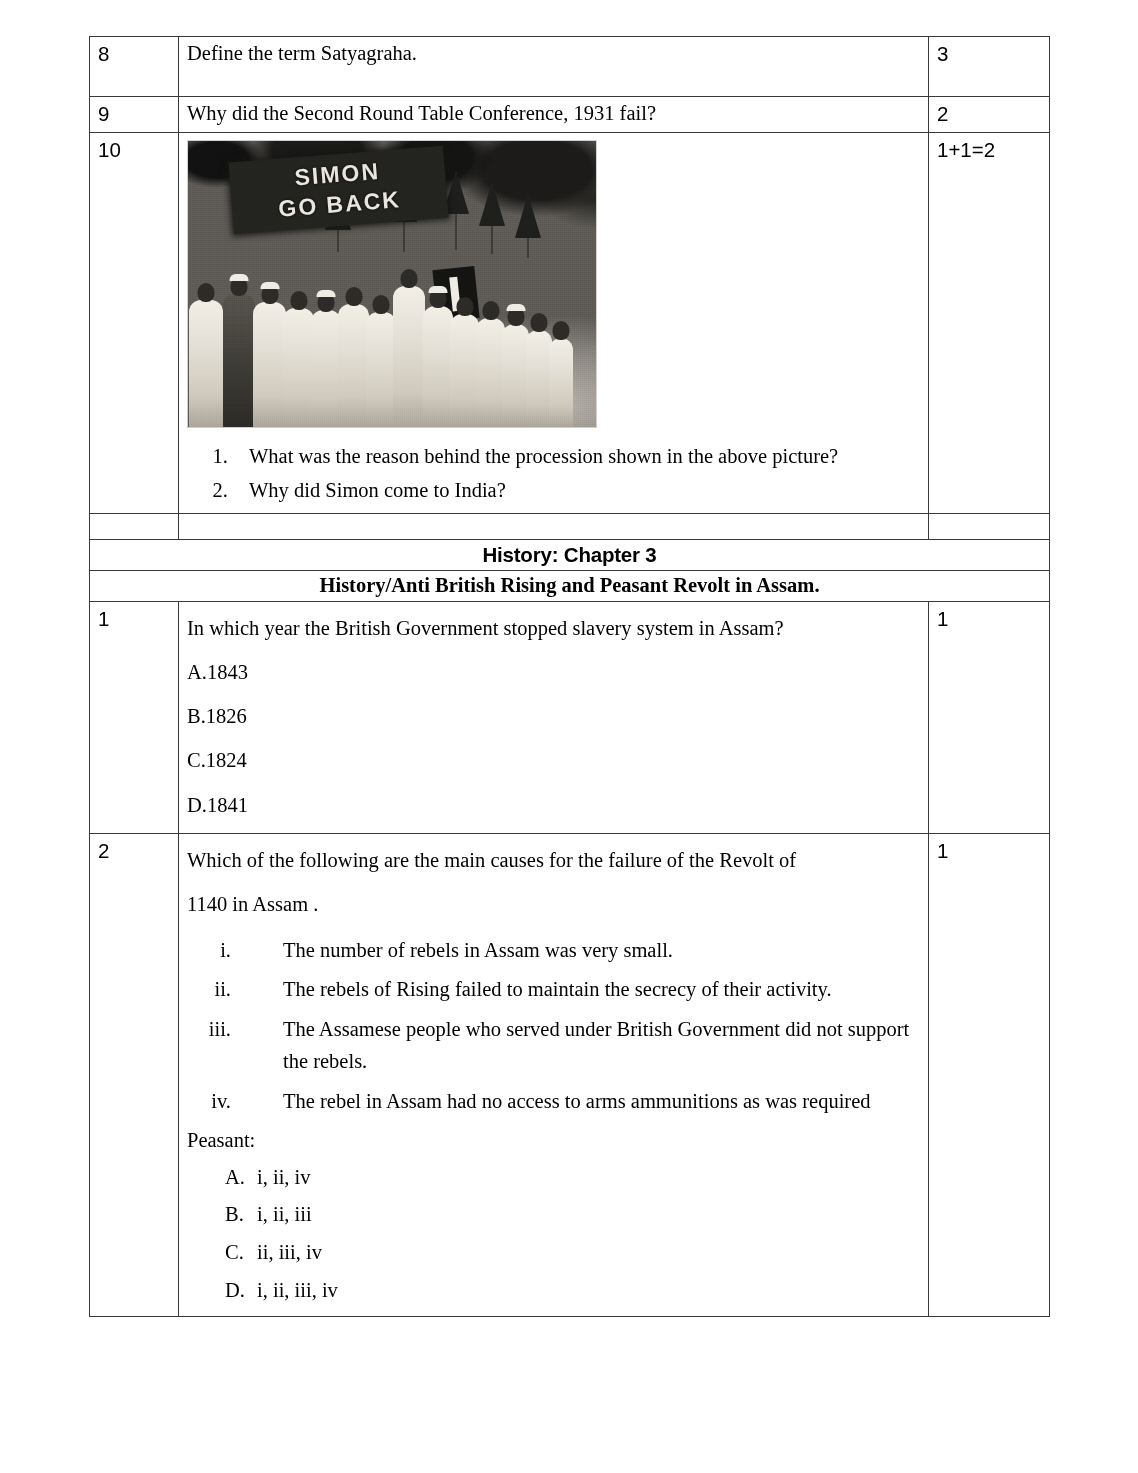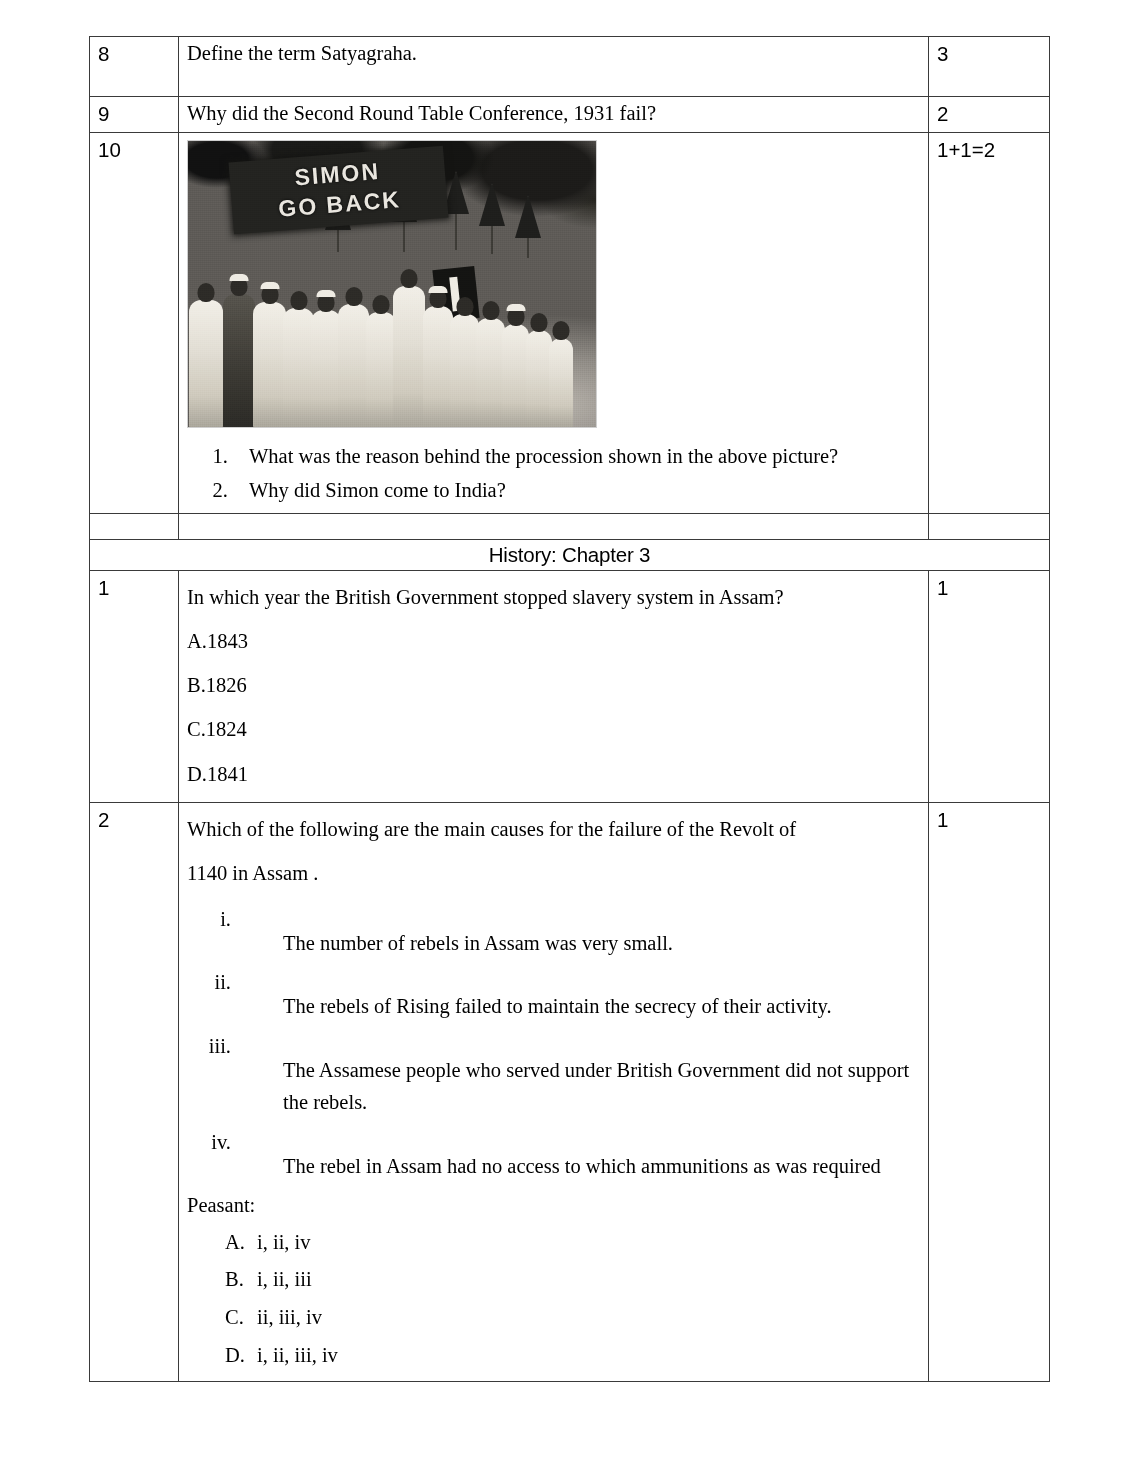--- a/index.html
+++ b/index.html
@@ -61,21 +61,21 @@
 
   
   tr.r-q8  td { height: 60px; }
   tr.r-q9  td { height: 30px; }
   tr.r-q11 td { height: 110px; }
   tr.r-spacer td { height: 26px; padding: 0; }
   tr.r-head td { height: 31px; padding: 2px 0 3px 0; }
 
   .head-cell {
     text-align: center;
-    font-weight: normal;
+    font-weight: bold;
   }
   .head-sans {
     font-family: "Liberation Sans", "DejaVu Sans", sans-serif;
     font-size: 19.5px;
     letter-spacing: -0.2px;
   }
   .head-serif {
     font-family: "Liberation Serif", "DejaVu Serif", serif;
     font-size: 22px;
   }
@@ -223,21 +223,21 @@
     margin-bottom: 8px;
     line-height: 1.55;
     font-size: 20.5px;
   }
   .roman-key {
     width: 96px;
     flex: 0 0 96px;
     text-align: right;
     padding-right: 52px;
   }
-  .roman-val { flex: 1 1 auto; margin-top: 24px; }
+  .roman-val { flex: 1 1 auto; }
 
   .options-label { margin-top: 10px; font-size: 20.5px; }
   .options-list { margin: 6px 0 0 0; padding: 0; list-style: none; }
   .options-item {
     display: flex;
     font-size: 20.5px;
     line-height: 1.85;
     padding-left: 38px;
   }
   .options-key { width: 32px; flex: 0 0 32px; }
@@ -363,20 +363,23 @@
       <tr class="r-spacer">
         <td></td>
         <td></td>
         <td></td>
       </tr>
 
       <tr class="r-head">
         <td colspan="3" class="head-cell head-sans">History: Chapter 3</td>
       </tr>
 
+      <tr class="r-head">
+        <td colspan="3" class="head-cell head-serif">History/Anti British Rising and Peasant Revolt in Assam.</td>
+      </tr>
 
       <tr>
         <td class="no">1</td>
         <td class="body">
           <div class="mcq-line">In which year the British Government stopped slavery system in Assam?</div>
           <div class="mcq-line">A.1843</div>
           <div class="mcq-line">B.1826</div>
           <div class="mcq-line">C.1824</div>
           <div class="mcq-line">D.1841</div>
         </td>
@@ -397,21 +400,21 @@
             <li class="roman-item">
               <span class="roman-key">ii.</span>
               <span class="roman-val">The rebels of Rising failed to maintain the secrecy of their activity.</span>
             </li>
             <li class="roman-item">
               <span class="roman-key">iii.</span>
               <span class="roman-val">The Assamese people who served under British Government did not support the rebels.</span>
             </li>
             <li class="roman-item">
               <span class="roman-key">iv.</span>
-              <span class="roman-val">The rebel in Assam had no access to which ammunitions as was required</span>
+              <span class="roman-val">The rebel in Assam had no access to arms ammunitions as was required</span>
             </li>
           </ul>
 
           <div class="options-label">Peasant:</div>
 
           <ul class="options-list">
             <li class="options-item">
               <span class="options-key">A.</span>
               <span class="options-val">i, ii, iv</span>
             </li>

